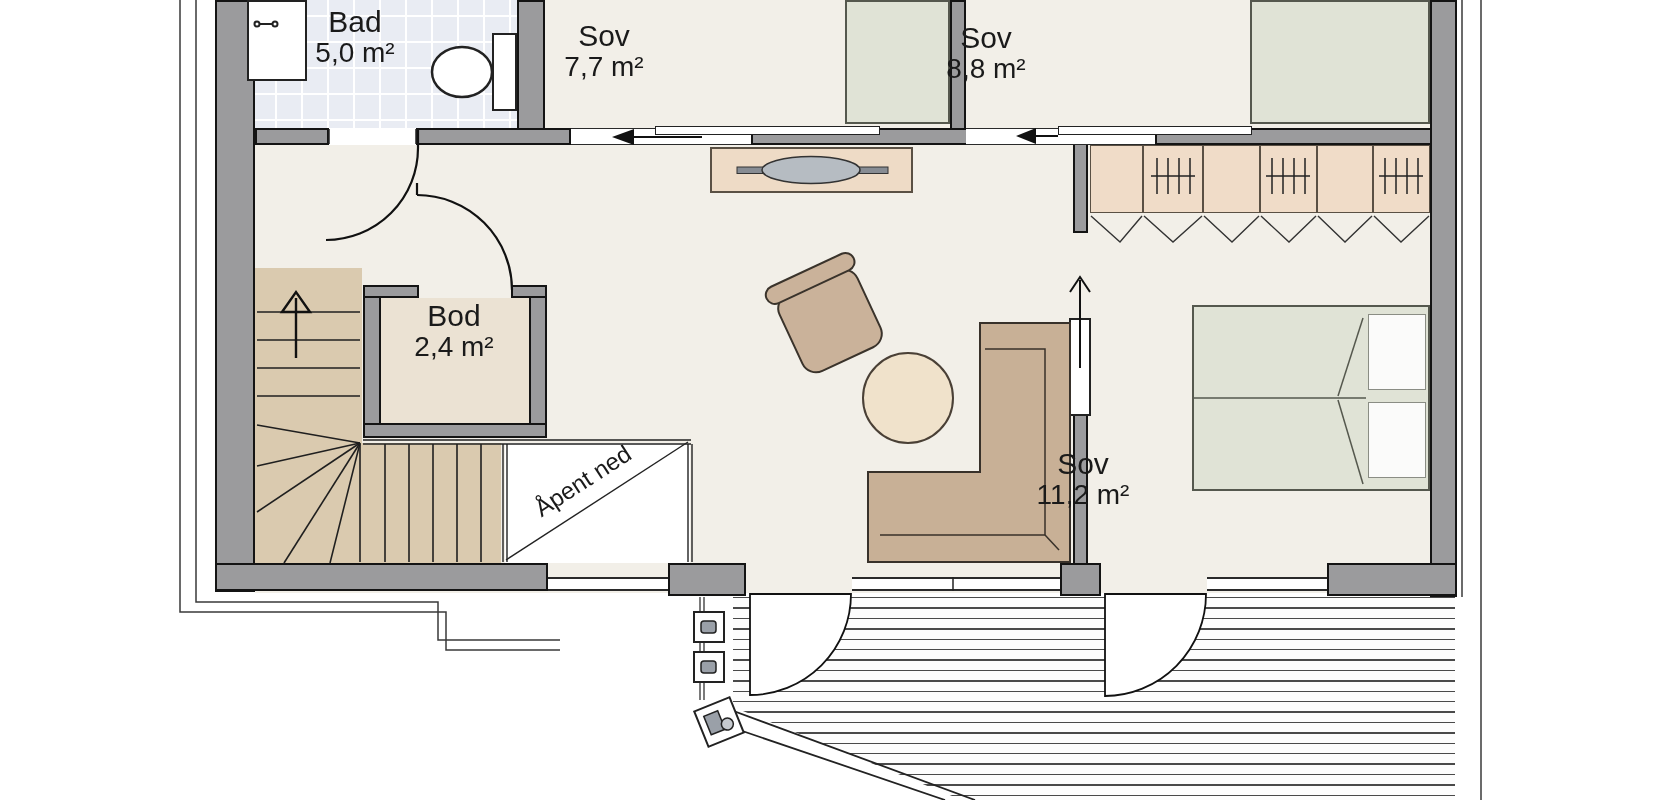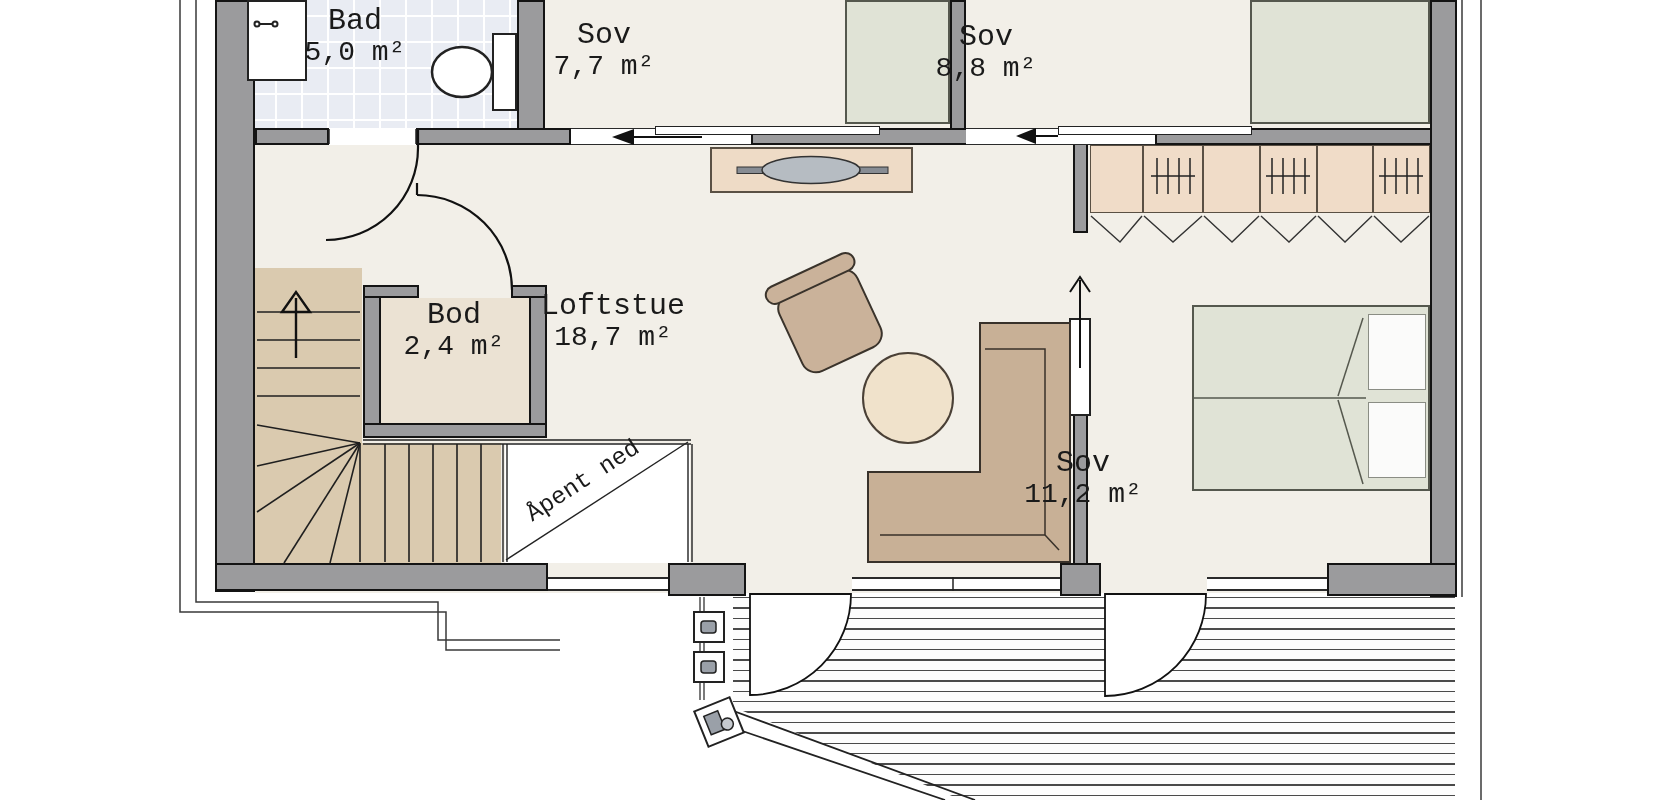--- a/index.html
+++ b/index.html
@@ -1,17 +1,17 @@
 <!DOCTYPE html>
 <html><head>
 <meta charset="utf-8">
 <style>
   html,body{margin:0;padding:0;background:#fff;}
   #stage{position:relative;width:1670px;height:800px;background:#fff;overflow:hidden;
-         font-family:Liberation Mono, monospace;color:#1a1a1a;}
+         font-family:Liberation Sans, sans-serif;color:#1a1a1a;}
   .abs{position:absolute;box-sizing:border-box;}
   
   .floor{background:#f2efe8;}
   .bodfloor{background:#ebe2d3;}
   .tiles{background-color:#e9ecf3;
      background-image:linear-gradient(#ffffff 2px, transparent 2px),
                       linear-gradient(90deg,#ffffff 2px, transparent 2px);
      background-size:26px 26px;background-position:-6px -11px;}
   .stair{background:#dacaaf;}
   .voidw{background:#ffffff;}
@@ -277,24 +277,20 @@
     <div class="ar">7,7 m²</div>
   </div>
   <div class="rlabel" style="left:986px;top:22px;">
     <div class="nm">Sov</div>
     <div class="ar">8,8 m²</div>
   </div>
   <div class="rlabel" style="left:454px;top:300px;">
     <div class="nm">Bod</div>
     <div class="ar">2,4 m²</div>
   </div>
-  <div class="rlabel" style="left:613px;top:291px;">
-    <div class="nm">Loftstue</div>
-    <div class="ar">18,7 m²</div>
-  </div>
   <div class="rlabel" style="left:1083px;top:448px;">
     <div class="nm">Sov</div>
     <div class="ar">11,2 m²</div>
   </div>
 
   <div class="openbelow" style="left:583px;top:481px;">Åpent ned</div>
 
 </div>
 
 </body></html>

